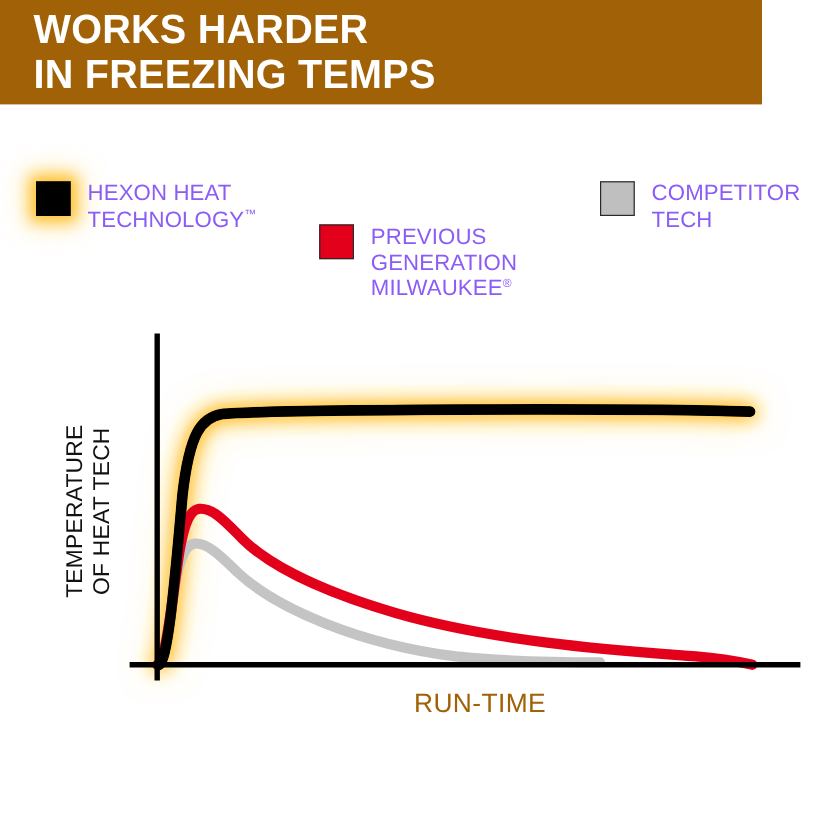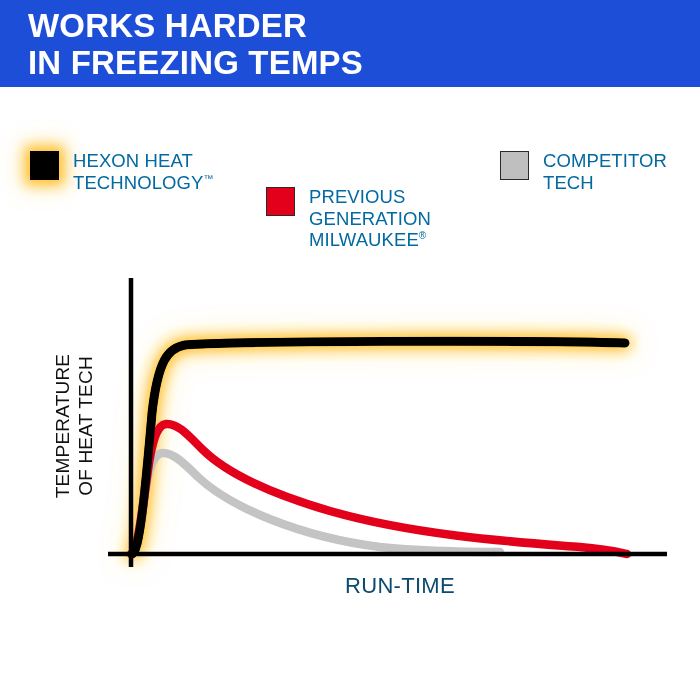--- a/index.html
+++ b/index.html
@@ -18,23 +18,23 @@
     width: 700px;
     height: 700px;
     background: #ffffff;
   }
 
   
   .banner {
     position: absolute;
     left: 0;
     top: 0;
-    width: 700px;
+    width: 635px;
     height: 87px;
-    background: #1d4ed8;
+    background: #a16207;
   }
   .banner-title {
     position: absolute;
     left: 28px;
     top: 7px;
     color: #ffffff;
     font-family: "Liberation Sans", sans-serif;
     font-weight: bold;
     font-size: 34px;
     line-height: 37px;
@@ -79,21 +79,21 @@
   }
   .swatch.gray {
     background: #bfbfbf;
     border: 1.5px solid #2a2a2a;
     box-sizing: border-box;
   }
   .legend-label {
     margin-left: 14px;
     font-size: 18.5px;
     line-height: 21.5px;
-    color: #0369a1;
+    color: #8b5cf6;
     font-family: "Liberation Sans", sans-serif;
     white-space: pre-line;
     letter-spacing: 0.1px;
   }
   .legend-label sup {
     font-size: 10px;
     vertical-align: super;
     line-height: 0;
   }
 
@@ -125,21 +125,21 @@
     letter-spacing: 0.2px;
   }
   .xlabel {
     position: absolute;
     left: 130px;
     top: 318px;
     width: 540px;
     text-align: center;
     font-size: 22px;
     font-family: "Liberation Sans", sans-serif;
-    color: #0c4a6e;
+    color: #a16207;
     letter-spacing: 0.3px;
   }
 </style>
 </head>
 <body>
 
 <div id="app">
 
   <div class="banner">
     <div class="banner-title">WORKS HARDER

